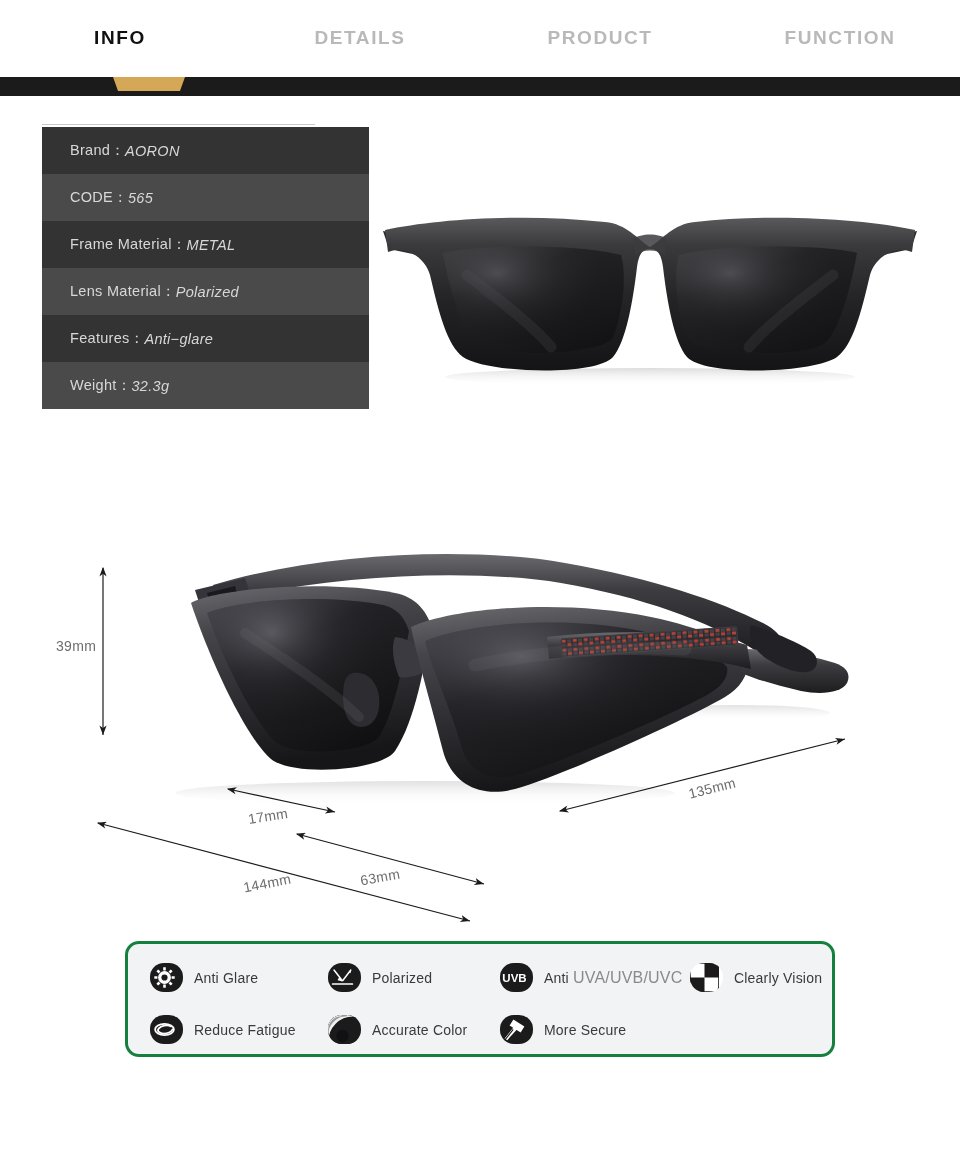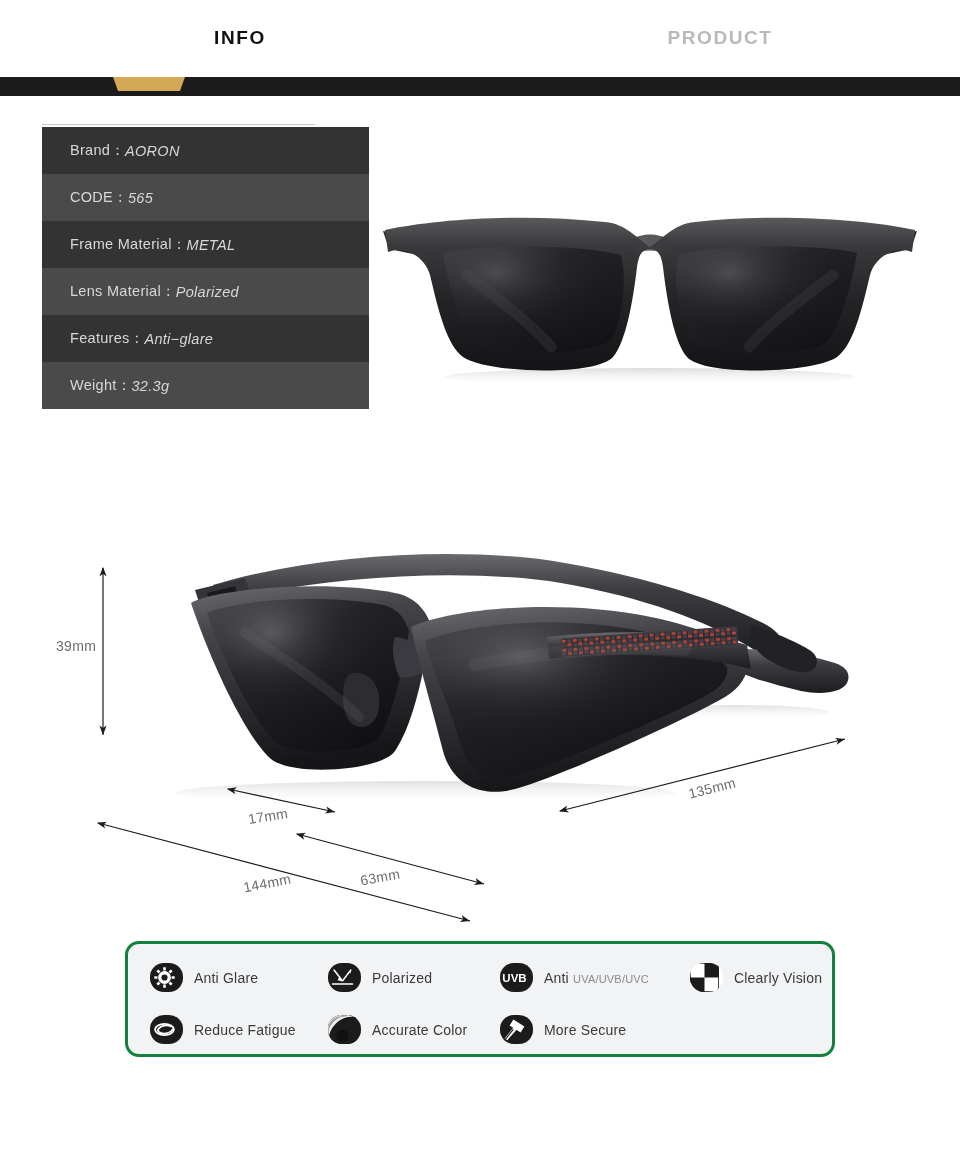--- a/index.html
+++ b/index.html
@@ -166,42 +166,44 @@
     position: relative;
     overflow: hidden;
   }
   .feat-text {
     font-size: 14px;
     color: #3a3a3a;
     white-space: nowrap;
     letter-spacing: 0.2px;
   }
   .feat-text .sub {
-    font-size: 11px;
+    font-size: 16px;
     color: #8a8a8a;
     letter-spacing: 0.2px;
   }
   .feat-icon.checker { background: #ffffff; }
   .feat-icon.gradient { background: #1b1b1b; }
 
   
   .r1 { top: 19px; }
   .r2 { top: 71px; }
   .c1 { left: 22px; }
   .c2 { left: 200px; }
   .c3 { left: 372px; }
   .c4 { left: 562px; }
 </style>
 </head>
 <body>
 
 <div class="tabbar">
   <div class="tabs">
     <div class="tab active">INFO</div>
+    <div class="tab">DETAILS</div>
     <div class="tab">PRODUCT</div>
+    <div class="tab">FUNCTION</div>
   </div>
 </div>
 <div class="darkband"></div>
 <div class="tabmark"></div>
 <div class="hairline"></div>
 
 <div class="spec-table">
   <div class="spec-row odd">
     <span class="spec-label">Brand：</span>
     <span class="spec-value">AORON</span>

